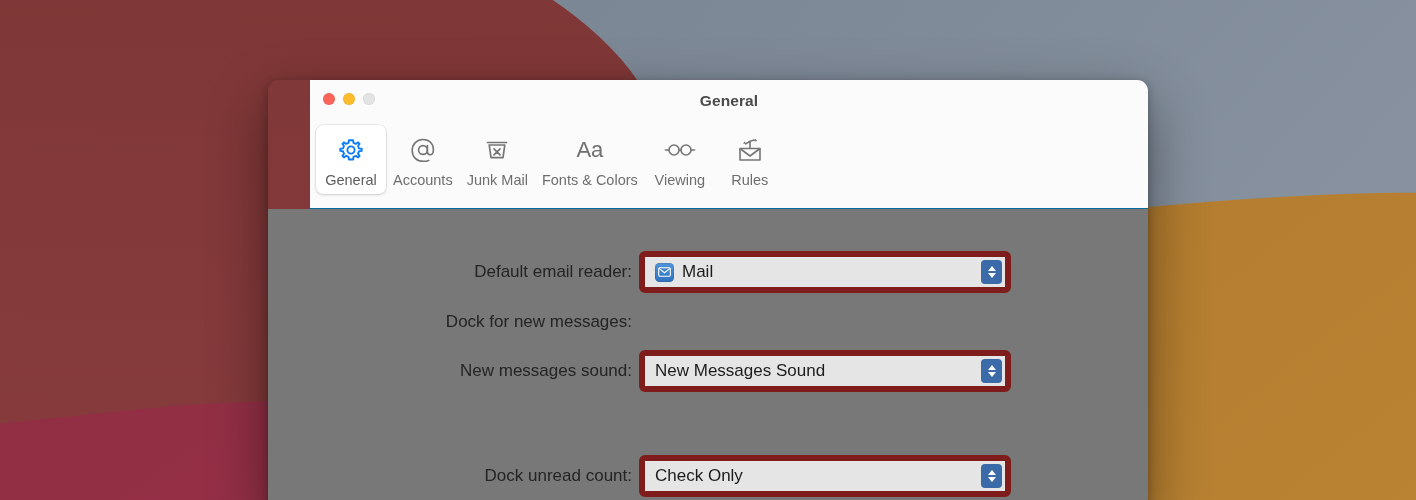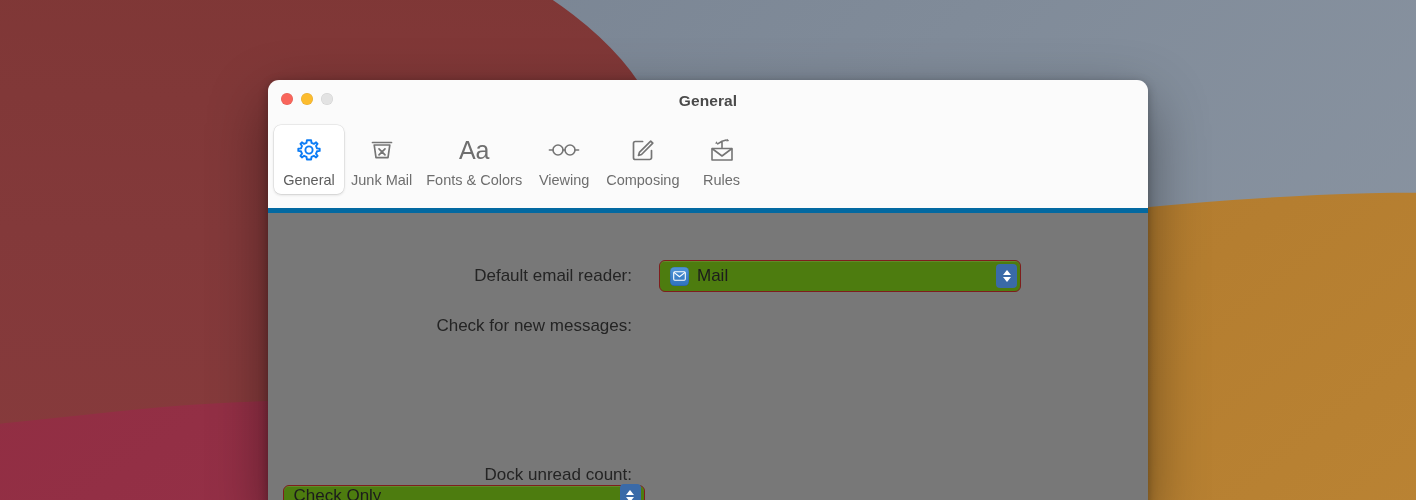--- a/index.html
+++ b/index.html
@@ -74,21 +74,22 @@
     border-radius: 11px 11px 0 0;
     overflow: hidden;
     box-shadow: 0 22px 58px rgba(0,0,0,0.42), 0 2px 10px rgba(0,0,0,0.28);
   }
 
   
   #titlebar-toolbar {
     position: relative;
     height: 128px;
     background: #fbfbfb;
-    border-bottom: 5px solid #0369a1;
+    border-bottom: 1px solid #0369a1;
+    margin-left: 42px;
   }
 
   #traffic-lights {
     position: absolute;
     left: 13px;
     top: 13px;
     display: flex;
     gap: 8px;
   }
   .light {
@@ -143,21 +144,21 @@
   }
   .tool-item.selected .tool-icon { color: #0b7cf5; }
   .tool-label {
     margin-top: 5px;
     font-size: 14.5px;
     color: #6e6e6e;
     white-space: nowrap;
   }
   .tool-item.selected .tool-label { color: #5d5d5d; }
   .aa-glyph {
-    font-size: 25px;
+    font-size: 22px;
     color: #6f6f6f;
     line-height: 34px;
     font-family: "Liberation Sans", sans-serif;
   }
 
   
   #content {
     position: relative;
     height: 302px;
     background: #787878;
@@ -166,33 +167,33 @@
   .pref-row {
     position: absolute;
     left: 0;
     display: flex;
     align-items: center;
     height: 30px;
   }
   .row-label {
     width: 364px;
     text-align: right;
-    padding-right: 27px;
+    padding-right: 7px;
     font-size: 17px;
     color: #242424;
     white-space: nowrap;
   }
 
   
   .popup {
     position: relative;
     width: 360px;
     height: 30px;
-    background: #4d7c0f;
-    border: 1px solid #7f1d1d;
+    background: #e5e5e5;
+    border: 6px solid #7f1d1d;
     border-radius: 6px;
     display: flex;
     align-items: center;
     box-shadow: 0 0.5px 0.5px rgba(255,255,255,0.22) inset;
   }
   .popup-inner {
     display: flex;
     align-items: center;
     gap: 8px;
     padding-left: 10px;
@@ -267,20 +268,29 @@
       <div class="tool-item selected">
         <span class="tool-icon">
           <svg width="28" height="28" viewBox="0 0 28 28" fill="none" stroke="currentColor" stroke-width="1.9">
             <circle cx="14" cy="14" r="3.6"></circle>
             <path d="M14 4.2 L16.1 4.2 L16.5 6.9 L18.9 7.9 L21.1 6.3 L22.6 7.8 L21 10 L22 12.4 L24.7 12.8 L24.7 14.9 L22 15.3 L21 17.7 L22.6 19.9 L21.1 21.4 L18.9 19.8 L16.5 20.8 L16.1 23.5 L14 23.5 L11.9 23.5 L11.5 20.8 L9.1 19.8 L6.9 21.4 L5.4 19.9 L7 17.7 L6 15.3 L3.3 14.9 L3.3 12.8 L6 12.4 L7 10 L5.4 7.8 L6.9 6.3 L9.1 7.9 L11.5 6.9 L11.9 4.2 Z" stroke-linejoin="round"></path>
           </svg>
         </span>
         <span class="tool-label">General</span>
       </div>
 
+      <div class="tool-item">
+        <span class="tool-icon">
+          <svg width="30" height="30" viewBox="0 0 30 30" fill="none" stroke="currentColor" stroke-width="1.6">
+            <circle cx="15" cy="15" r="4.4"></circle>
+            <path d="M19.4 10.6 v6.2 c0 2 1.2 2.9 2.6 2.9 2 0 3.4-1.9 3.4-5 0-6.2-4.2-10.2-10.4-10.2 -6.2 0-10.8 4.6-10.8 11 0 6.5 4.5 10.8 11.2 10.8 2 0 3.9-.3 5.3-.9" stroke-linecap="round"></path>
+          </svg>
+        </span>
+        <span class="tool-label">Accounts</span>
+      </div>
 
       <div class="tool-item">
         <span class="tool-icon">
           <svg width="28" height="28" viewBox="0 0 28 28" fill="none" stroke="currentColor" stroke-width="1.7">
             <path d="M4.5 6.5 h19" stroke-linecap="round"></path>
             <path d="M6.2 9 h15.6 l-1.8 12.6 h-12 Z" stroke-linejoin="round"></path>
             <path d="M11 12.8 l6 6 M17 12.8 l-6 6" stroke-linecap="round"></path>
           </svg>
         </span>
         <span class="tool-label">Junk Mail</span>
@@ -298,29 +308,20 @@
           <svg width="34" height="26" viewBox="0 0 34 26" fill="none" stroke="currentColor" stroke-width="1.6">
             <circle cx="11" cy="13" r="5"></circle>
             <circle cx="23" cy="13" r="5"></circle>
             <path d="M16 13 h2" stroke-linecap="round"></path>
             <path d="M6 13 h-3.6 M28 13 h3.6" stroke-linecap="round"></path>
           </svg>
         </span>
         <span class="tool-label">Viewing</span>
       </div>
 
-      <div class="tool-item">
-        <span class="tool-icon">
-          <svg width="28" height="28" viewBox="0 0 28 28" fill="none" stroke="currentColor" stroke-width="1.7">
-            <path d="M22.5 14.5 v7.2 a1.8 1.8 0 0 1-1.8 1.8 H6.3 a1.8 1.8 0 0 1-1.8-1.8 V7.3 a1.8 1.8 0 0 1 1.8-1.8 h7.3" stroke-linecap="round" stroke-linejoin="round"></path>
-            <path d="M10.4 16.4 L21.7 5.1 l2.1 2.1 L12.5 18.5 l-3 .9 Z" stroke-linejoin="round"></path>
-          </svg>
-        </span>
-        <span class="tool-label">Composing</span>
-      </div>
 
 
       <div class="tool-item">
         <span class="tool-icon">
           <svg width="30" height="30" viewBox="0 0 30 30" fill="none" stroke="currentColor" stroke-width="1.6">
             <path d="M5 13.5 h20 v11.5 h-20 Z" stroke-linejoin="round"></path>
             <path d="M5 13.5 L15 21 L25 13.5" stroke-linejoin="round"></path>
             <path d="M15 12.5 V6.3 M15 6.3 l-4.3 2.6 M15 6.3 l4.3-1.2" stroke-linecap="round" stroke-linejoin="round"></path>
             <path d="M9.6 6.2 L11 8.9 L8.1 8.5 Z" fill="currentColor" stroke="none"></path>
             <path d="M20.4 3.8 L19.3 6.6 L22.2 6 Z" fill="currentColor" stroke="none"></path>
@@ -347,25 +348,37 @@
           <span class="popup-text">Mail</span>
         </div>
         <span class="stepper">
           <span class="chev chev-up"></span>
           <span class="chev chev-down"></span>
         </span>
       </div>
     </div>
 
     <div class="pref-row" style="top:98px;">
-      <div class="row-label">Check for new messages:</div>
-    </div>
-
-
-    <div class="pref-row" style="top:252px;flex-direction:column;">
+      <div class="row-label">Dock for new messages:</div>
+    </div>
+
+    <div class="pref-row" style="top:147px;">
+      <div class="row-label">New messages sound:</div>
+      <div class="popup">
+        <div class="popup-inner">
+          <span class="popup-text">New Messages Sound</span>
+        </div>
+        <span class="stepper">
+          <span class="chev chev-up"></span>
+          <span class="chev chev-down"></span>
+        </span>
+      </div>
+    </div>
+
+    <div class="pref-row" style="top:252px;">
       <div class="row-label">Dock unread count:</div>
       <div class="popup">
         <div class="popup-inner">
           <span class="popup-text">Check Only</span>
         </div>
         <span class="stepper">
           <span class="chev chev-up"></span>
           <span class="chev chev-down"></span>
         </span>
       </div>

